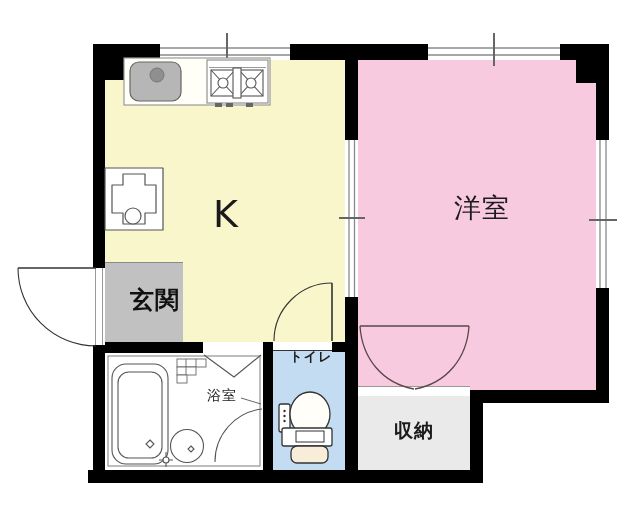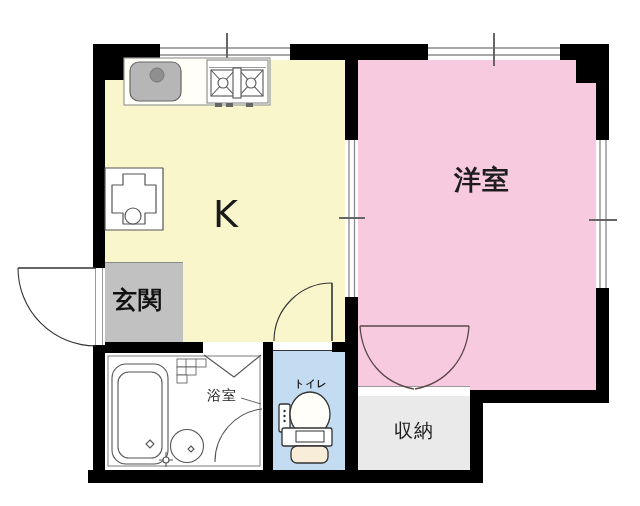--- a/index.html
+++ b/index.html
@@ -145,25 +145,25 @@
     </g>
     <g stroke="#5a4747" fill="none" stroke-width="1.3">
       <path d="M360 326 H469"></path>
       <path d="M360 326 C362 358 382 383 414 389"></path>
       <path d="M469 326 C467 358 447 383 415 389"></path>
     </g>
   </svg>
 
   <div class="label" style="left:200px;top:193px;width:52px;font-size:38px;color:#1a1a1a;">K</div>
 
-  <div class="label" style="left:427px;top:164px;width:110px;font-size:27px;font-weight:700;">
+  <div class="label" style="left:427px;top:192px;width:110px;font-size:27px;font-weight:400;">
     <div>洋室</div>
   </div>
 
-  <div class="label" style="left:98px;top:287px;width:80px;font-size:24px;font-weight:600;color:#111;">玄関</div>
+  <div class="label" style="left:115px;top:287px;width:80px;font-size:24px;font-weight:600;color:#111;">玄関</div>
 
   <div class="label" style="left:180px;top:387px;width:84px;font-size:14px;font-weight:500;">浴室</div>
 
-  <div class="label" style="left:275px;top:378px;width:72px;font-size:10px;font-weight:600;">トイレ</div>
+  <div class="label" style="left:275px;top:350px;width:72px;font-size:13px;font-weight:600;">トイレ</div>
 
-  <div class="label" style="left:366px;top:420px;width:96px;font-size:19px;font-weight:400;">収納</div>
+  <div class="label" style="left:366px;top:420px;width:96px;font-size:19px;font-weight:700;">収納</div>
 
 </div>
 
 </body></html>

